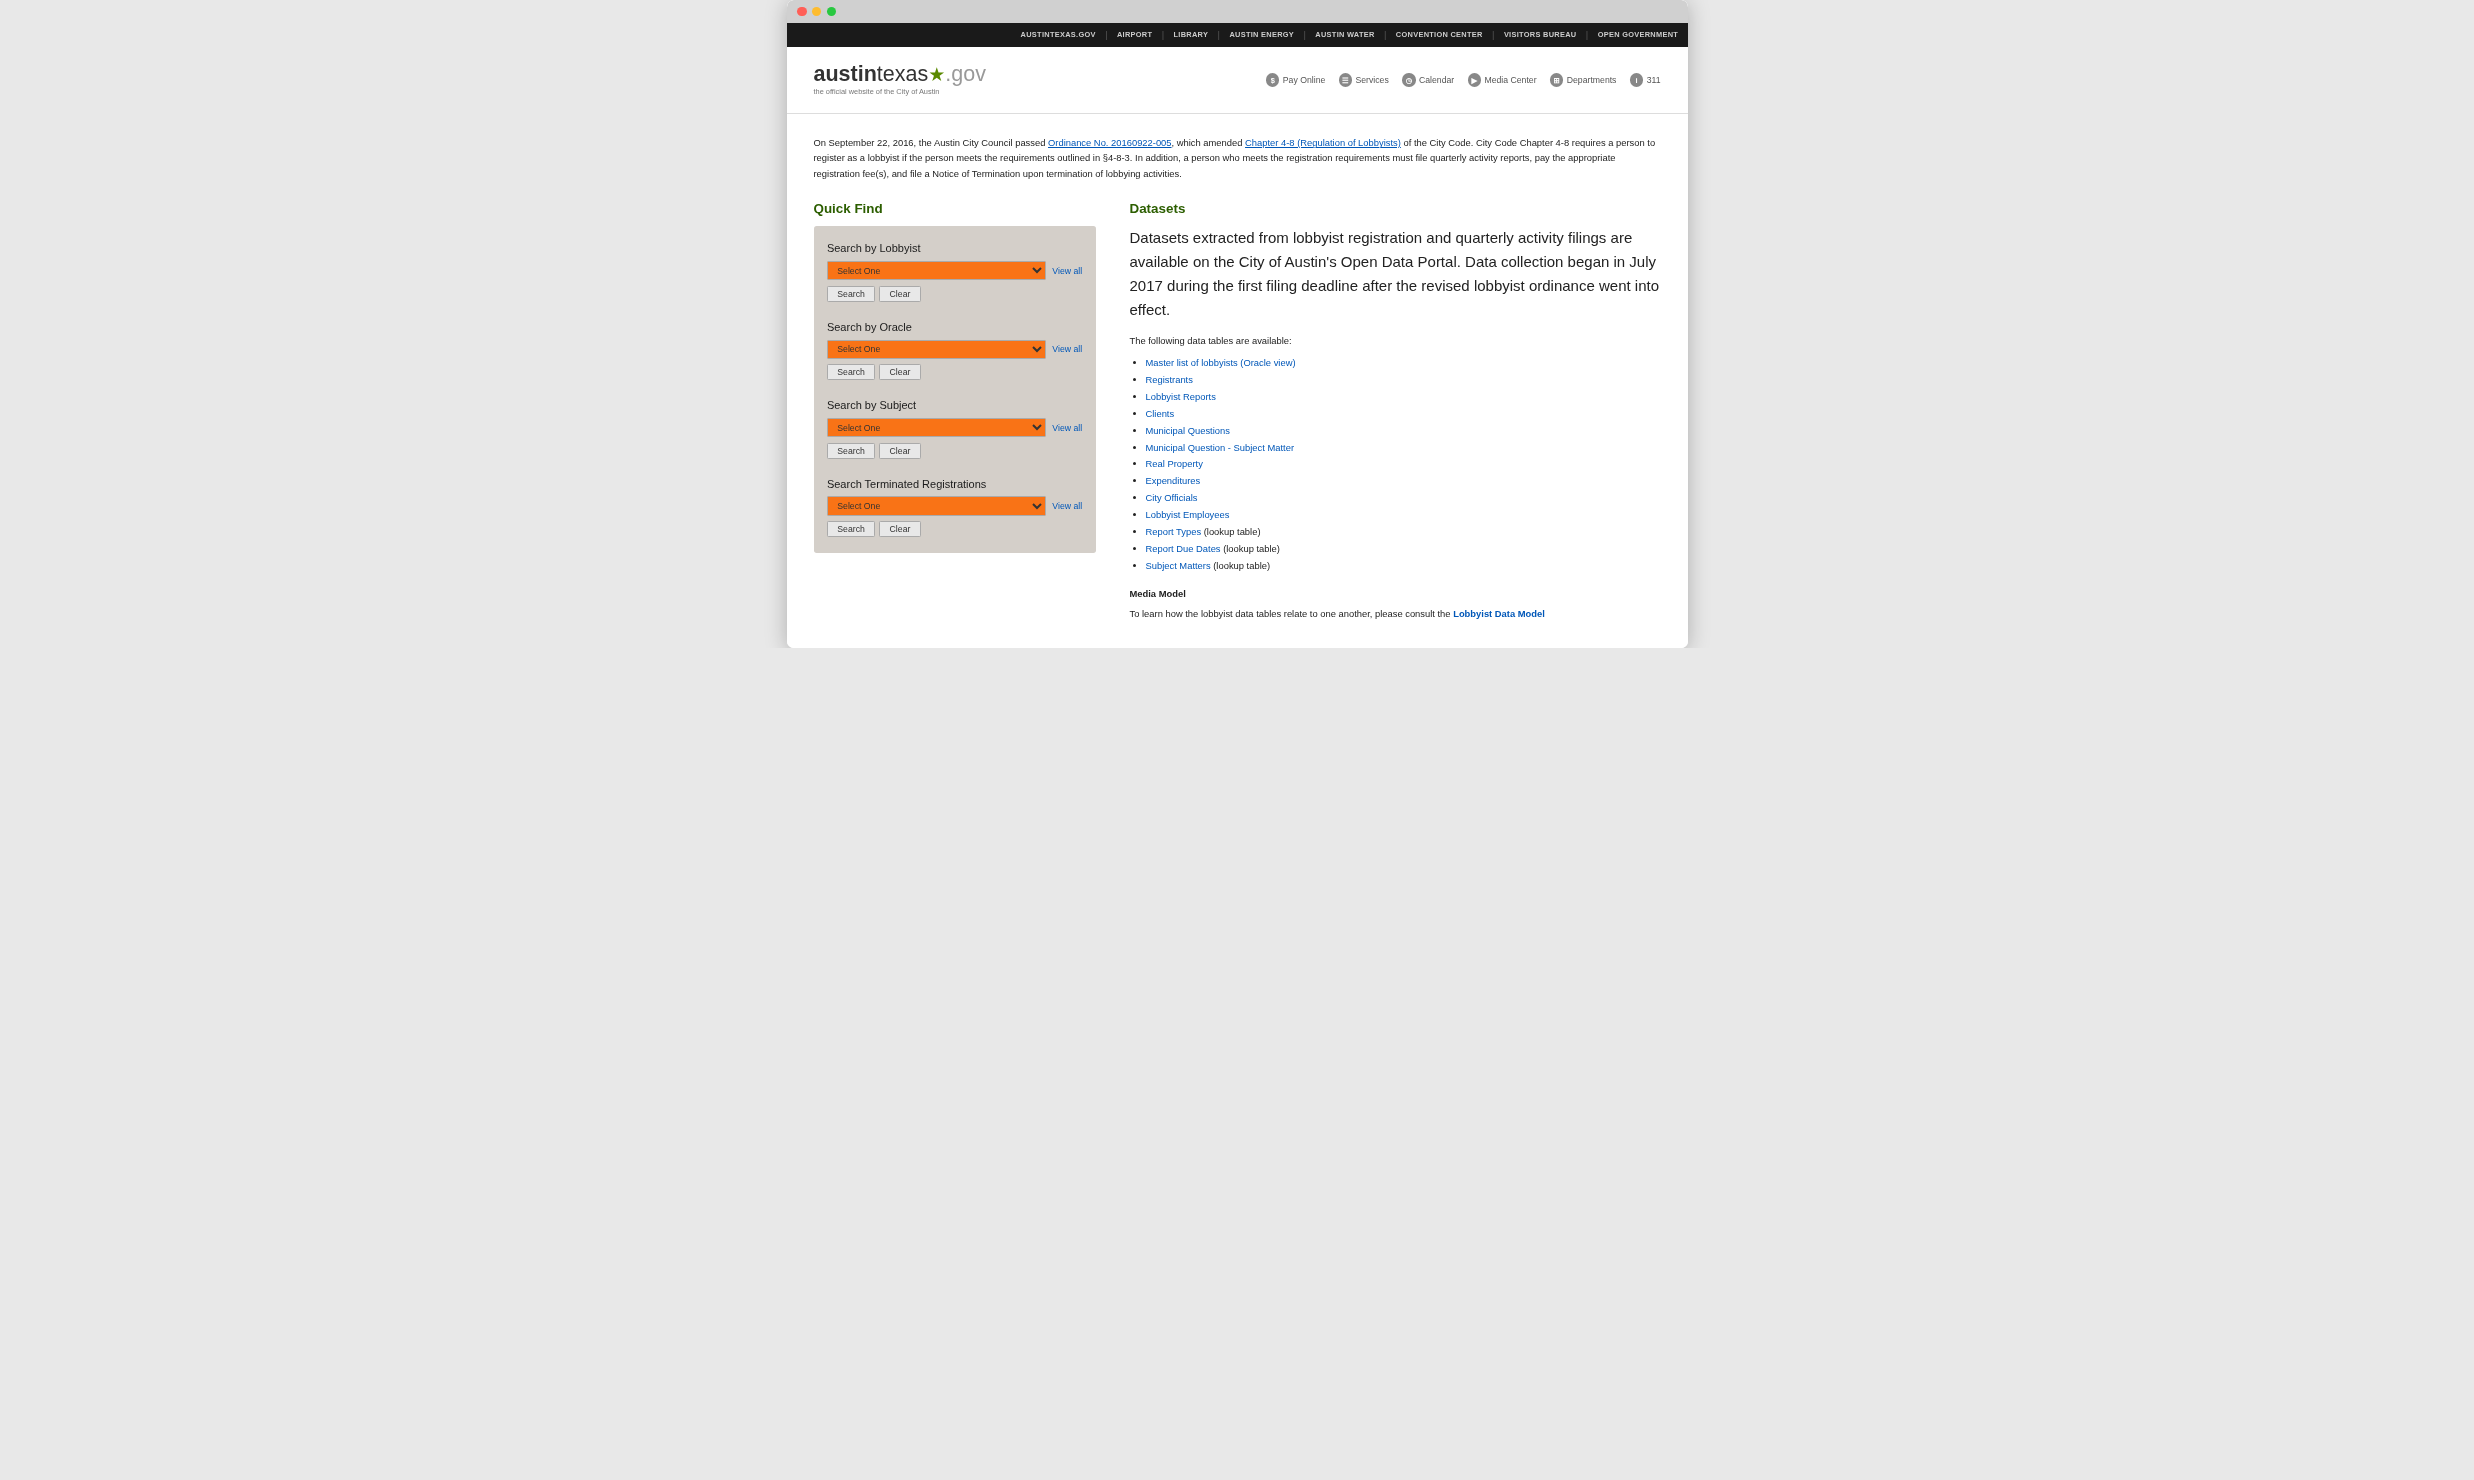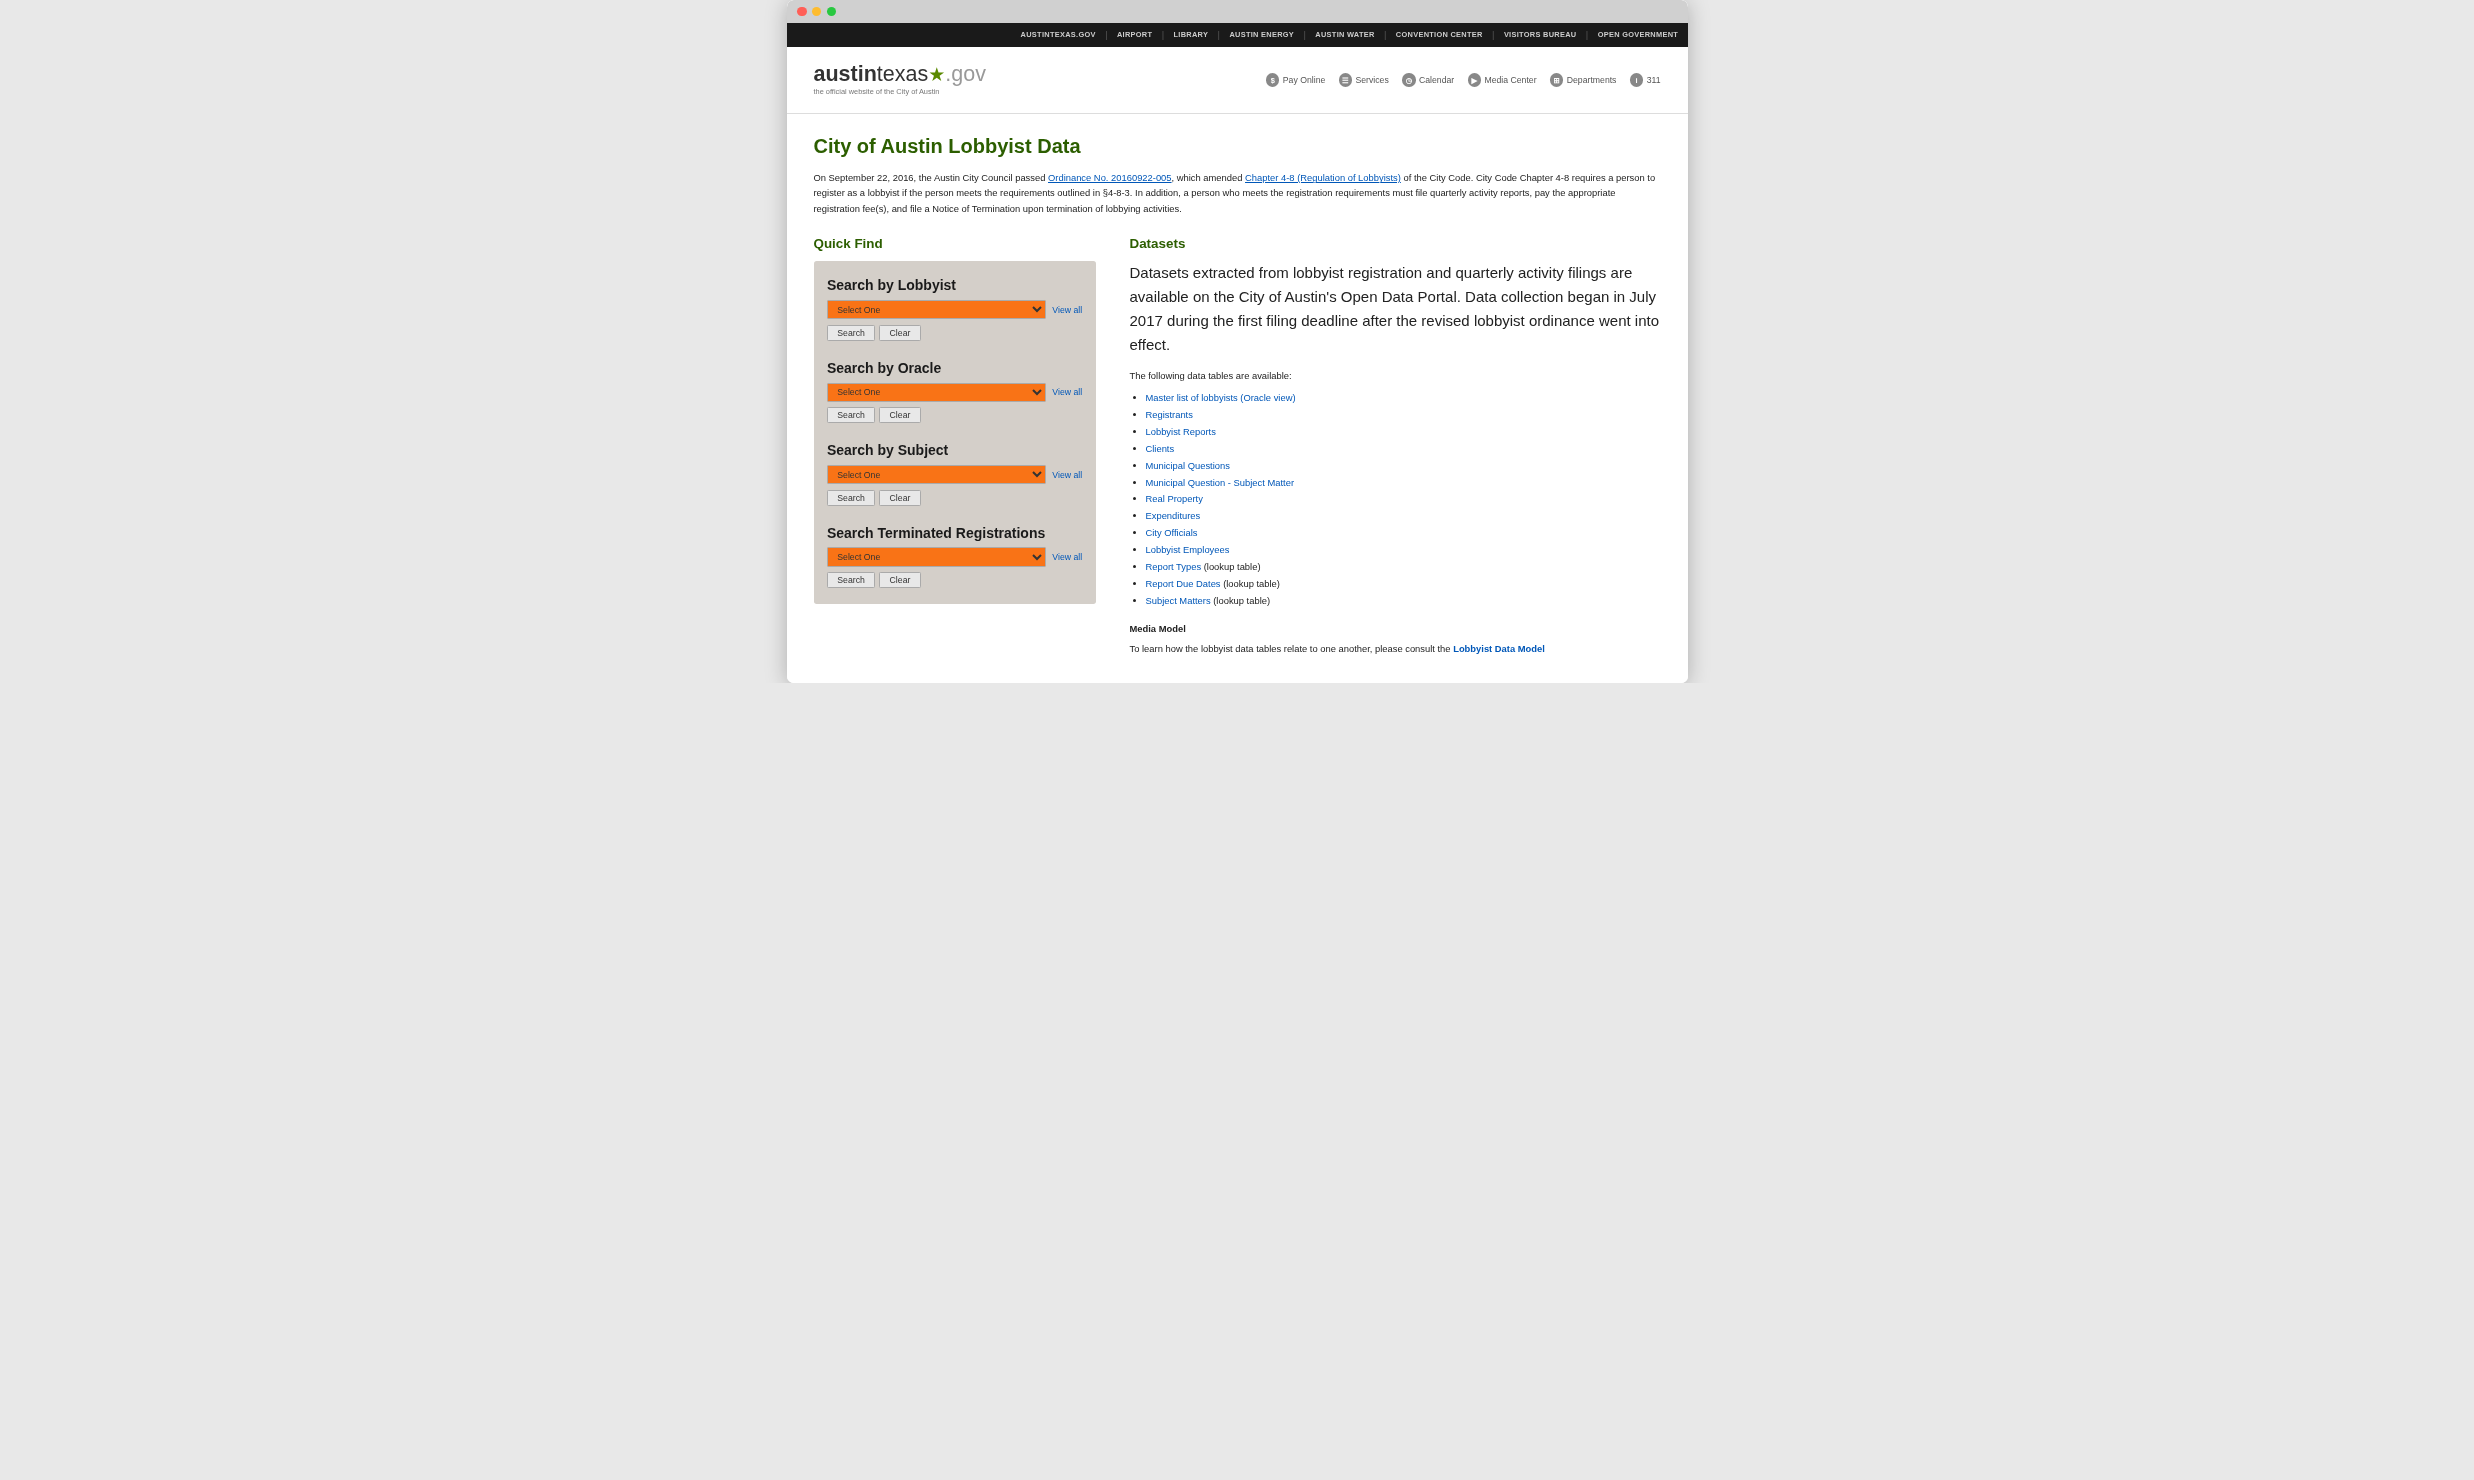--- a/index.html
+++ b/index.html
@@ -173,22 +173,22 @@
       border-radius: 2.7px;
       padding: 16px 13.4px;
     }
 
     .search-section {
       margin-bottom: 19px;
     }
     .search-section:last-child { margin-bottom: 0; }
 
     .search-section-title {
-      font-size: 14px;
-      font-weight: bold;
+      font-size: 11px;
+      font-weight: normal;
       color: #1a1a1a;
       margin-bottom: 6.7px;
     }
 
     .select-row {
       display: flex;
       align-items: center;
       gap: 6.7px;
       margin-bottom: 5.4px;
     }
@@ -365,21 +365,20 @@
       </a>
       <a href="#">
         <span class="icon-circle">i</span>
         <span>311</span>
       </a>
     </nav>
   </header>
 
   <main class="main-content">
 
-    <h1 class="page-title">City of Austin Lobbyist Data</h1>
 
     <p class="intro-text">
       <span>On September 22, 2016, the Austin City Council passed </span><a href="#">Ordinance No. 20160922-005</a><span>, which amended </span><a href="#">Chapter 4-8 (Regulation of Lobbyists)</a><span> of the City Code. City Code Chapter 4-8 requires a person to register as a lobbyist if the person meets the requirements outlined in §4-8-3. In addition, a person who meets the registration requirements must file quarterly activity reports, pay the appropriate registration fee(s), and file a Notice of Termination upon termination of lobbying activities.</span>
     </p>
 
     <div class="two-col">
 
       <div class="col-left">
         <h2 class="section-title">Quick Find</h2>
 

